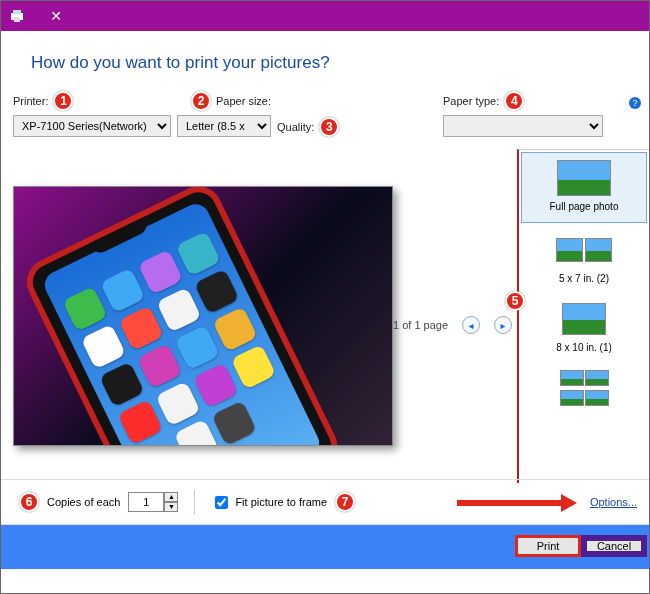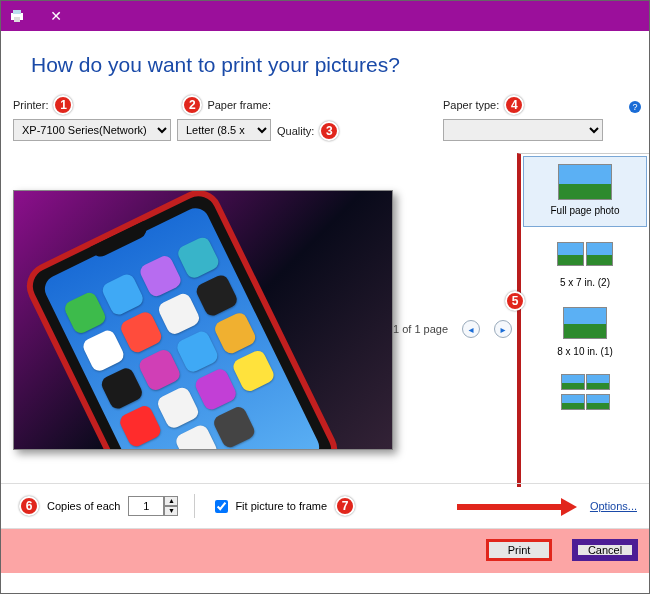--- a/index.html
+++ b/index.html
@@ -1,57 +1,57 @@
 <!DOCTYPE html>
 <html><head>
 <meta charset="utf-8">
 <style>
   * { box-sizing: border-box; font-family: "Segoe UI", Tahoma, sans-serif; }
   body { margin: 0; background: #fff; width: 650px; height: 594px; overflow: hidden; border: 1px solid #666; position: relative; }
   .titlebar { background: #9b0f9b; color: #fff; height: 30px; display: flex; align-items: center; padding: 0 0 0 8px; }
   .titlebar .icon { width: 16px; height: 16px; margin-right: 8px; }
   .titlebar .title { font-size: 12px; flex: 1; }
   .titlebar .close { width: 46px; height: 30px; display:flex; align-items:center; justify-content:center; font-size: 14px; }
-  .heading { color: #1a4aa8; font-size: 21px; padding: 22px 12px 18px 30px; }
+  .heading { color: #1a4aa8; font-size: 17px; padding: 22px 12px 18px 30px; }
   .controls { display: flex; gap: 0; padding: 0 28px 6px 12px; align-items: flex-end; position: relative; }
   .ctl { display:flex; flex-direction:column; gap:4px; }
   .ctl label { font-size: 11px; color: #222; }
   .row-label { display:flex; align-items:center; gap:5px; }
   select { height: 22px; border: 1px solid #aaa; background: #eee; font-size: 11px; padding: 0 4px; }
   .help { position:absolute; right: 8px; top: 6px; width:12px; height:12px; border-radius:50%; background:#1a6cd6; color:#fff; font-size:9px; display:flex; align-items:center; justify-content:center; }
   .badge { width:20px; height:20px; border-radius:50%; background:#e1261c; color:#fff; font-weight:bold; font-size:12px; display:inline-flex; align-items:center; justify-content:center; border:2px solid #fff; box-shadow:0 0 2px rgba(0,0,0,.5); }
   .main { display:flex; padding: 6px 0 0 12px; height: 336px; }
   .preview { flex:1; display:flex; align-items:center; }
   .preview-box { width: 380px; height: 260px; background:#fff; border:1px solid #888; box-shadow:4px 4px 8px rgba(0,0,0,0.4); margin-top:4px; overflow:hidden; }
   .photo { width:100%; height:100%; background: linear-gradient(135deg, #8c0f8c 0%, #090a1a 55%, #332236 100%); position:relative; }
   .phone { position:absolute; top:22px; left:62px; width:212px; height:310px; background:#111; border-radius:24px; transform:rotate(-26deg); transform-origin:center; border:6px solid #c21f1f; }
   .screen { position:absolute; inset:10px; border-radius:14px; background:linear-gradient(to bottom,#1a6cd6,#5bb0f4); display:flex; flex-wrap:wrap; padding:30px 10px 10px 10px; gap:8px; align-content:flex-start; justify-content:center; }
   .notch { position:absolute; top:0; left:50%; transform:translateX(-50%); width:60px; height:14px; background:#111; border-radius:0 0 10px 10px; z-index:2; }
   .app { width:34px; height:34px; border-radius:8px; box-shadow:0 1px 2px rgba(0,0,0,.3); }
   .page-nav { display:flex; align-items:center; gap:14px; margin-top:22px; font-size:11px; color:#444; }
   .nav-btn { width:18px; height:18px; border:1px solid #9ab; border-radius:50%; display:flex; align-items:center; justify-content:center; font-size:10px; color:#1a6cd6; background:#f5f8fc; }
-  .layouts { width:132px; border-left:4px solid #b91c1c; border-top:1px solid #ccc; overflow-y:auto; overflow-x:hidden; position:relative; height:334px; }
+  .layouts { width:132px; border-left:2px solid #b91c1c; border-top:1px solid #ccc; overflow-y:auto; overflow-x:hidden; position:relative; height:334px; }
   .layouts::-webkit-scrollbar { width:16px; }
   .layouts::-webkit-scrollbar-track { background:#f0f0f0; }
   .layouts::-webkit-scrollbar-thumb { background:#c0c0c0; }
   .layout-item { text-align:center; font-size:10px; padding:6px 2px 10px 2px; }
   .layout-item.sel { background:#e5f0fb; border:1px solid #7aa7d6; margin:2px; }
   .thumb { width:56px; height:38px; margin:0 auto 4px auto; display:flex; gap:2px; justify-content:center; align-items:center; }
   .mini { background:linear-gradient(to bottom,#5bb0f4 55%,#2d8a2d 55%); border:1px solid #888; }
   .bottom1 { display:flex; align-items:center; padding: 10px 12px 10px 18px; border-top:1px solid #ddd; font-size:11px; gap:8px; position:relative; }
   .copies-input { display:flex; }
   .copies-input input { width:36px; height:20px; border:1px solid #888; text-align:center; font-size:11px; }
   .spinbtns { display:flex; flex-direction:column; }
   .spinbtns button { width:14px; height:10px; border:1px solid #888; background:#eee; font-size:7px; line-height:6px; padding:0; }
   .divider { width:1px; height:24px; background:#ccc; margin:0 8px; }
   .checkbox { display:flex; align-items:center; gap:4px; }
   .checkbox input { width:13px; height:13px; }
   .options-link { margin-left:auto; color:#1a4aa8; text-decoration:underline; font-size:11px; }
   .arrow { position:absolute; left:456px; top:14px; }
-  .bottom2 { display:flex; justify-content:flex-end; padding:10px 11px 12px 0; gap:20px; background:#fca5a5; border-top:1px solid #ddd; }
+  .bottom2 { display:flex; justify-content:flex-end; padding:10px 2px 12px 0; gap:0; background:#3b82f6; border-top:1px solid #ddd; }
   .btn { min-width:66px; height:22px; border:6px solid #4c1d95; background:#e6e6e6; font-size:11px; display:flex; align-items:center; justify-content:center; }
   .btn.print { border:3px solid #e1261c; }
   .badge5 { position:absolute; left:504px; top:290px; z-index:5; }
 </style>
 </head>
 <body>
 
 <div class="titlebar">
   <svg class="icon" viewBox="0 0 16 16">
       <rect x="2" y="5" width="12" height="7" fill="#fff"></rect>
@@ -67,21 +67,21 @@
   <div class="ctl" style="width:158px;">
     <div class="row-label">
       <label>Printer:</label>
       <span class="badge">1</span>
     </div>
     <select><option>XP-7100 Series(Network)</option></select>
   </div>
   <div class="ctl" style="width:94px; margin-left:6px;">
     <div class="row-label" style="justify-content:flex-end;">
       <span class="badge">2</span>
-      <label>Paper frame:</label>
+      <label>Paper size:</label>
     </div>
     <select><option>Letter (8.5 x</option></select>
   </div>
   <div class="ctl" style="width:142px; margin-left:6px;">
     <div class="row-label">
       <label>Quality:</label>
       <span class="badge">3</span>
     </div>
   </div>
   <div class="ctl" style="width:160px; margin-left:24px;">

